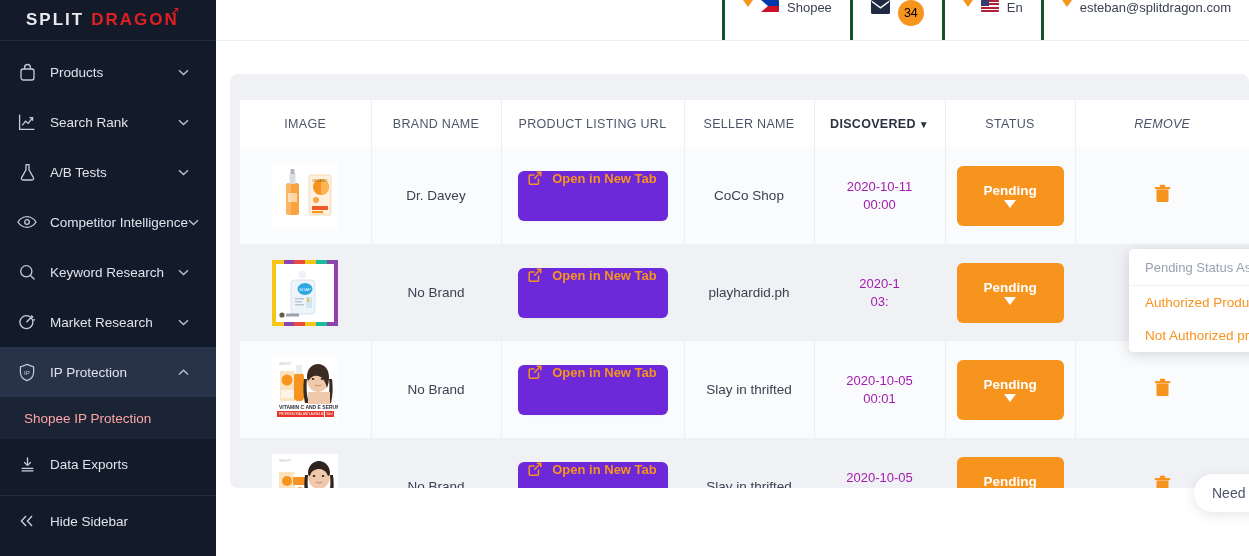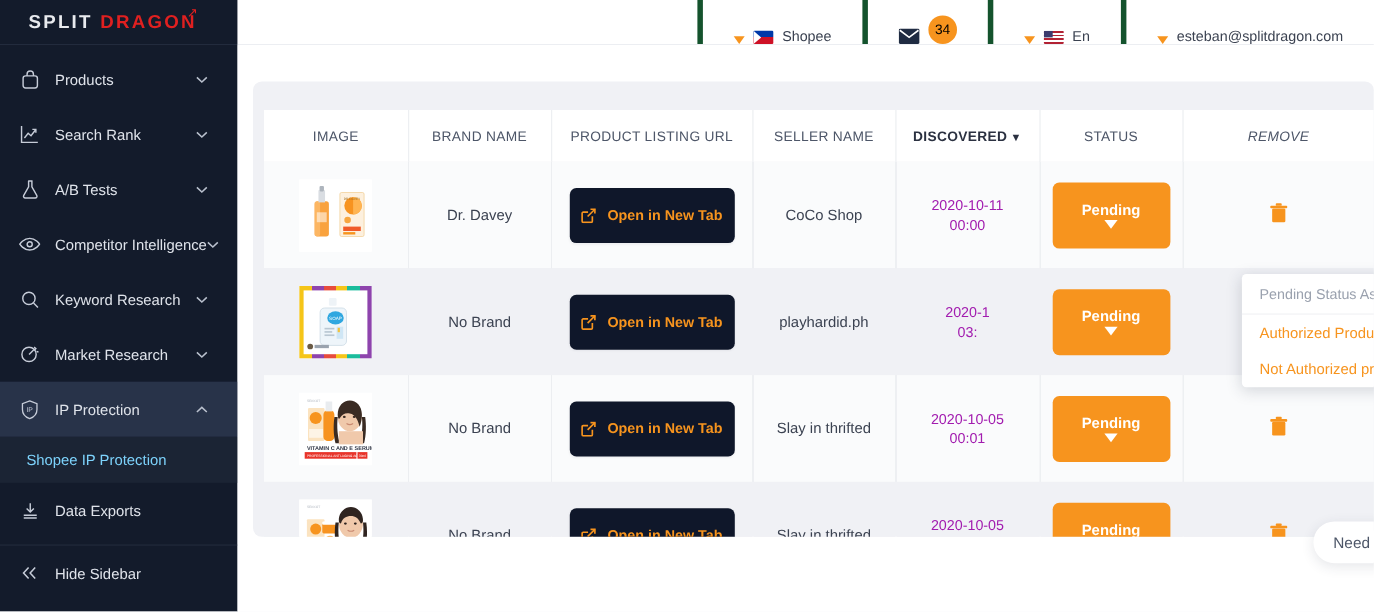--- a/index.html
+++ b/index.html
@@ -59,41 +59,41 @@
     width: 14px; color: #b9c0cd;
     display: flex; align-items: center; justify-content: center;
   }
   .nav-sub {
     height: 42px;
     display: flex; align-items: center;
     padding-left: 24px;
     background: #1b2434;
     cursor: pointer;
   }
-  .nav-sub-label { font-size: 13.5px; color: #7dd3fc; }
+  .nav-sub-label { font-size: 13.5px; color: #fca5a5; }
   .nav-divider { height: 1px; background: #232c3d; margin: 6px 0 0 0; }
 
   
   .main {
     flex: 1; height: 556px;
     position: relative;
     background: #ffffff;
     overflow: hidden;
   }
   .topbar {
     height: 41px;
     display: flex; justify-content: flex-end; align-items: stretch;
     border-bottom: 1px solid #eceef2;
     background: #ffffff;
   }
   .top-cell {
-    display: flex; align-items: flex-end; justify-content: center;
+    display: flex; align-items: flex-start; justify-content: center;
     gap: 8px;
-    padding: 0 28px;
-    border-left: 5px solid #14532d;
+    padding: 0 18px;
+    border-left: 3px solid #14532d;
     font-size: 13px; color: #3b4251;
     cursor: pointer;
     white-space: nowrap;
   }
   .caret-down {
     width: 0; height: 0;
     border-left: 5px solid transparent;
     border-right: 5px solid transparent;
     border-top: 7px solid #f7941e;
   }
@@ -167,23 +167,23 @@
   .rainbow {
     position: absolute; inset: 0;
     background:
       linear-gradient(90deg,#f5c518 0 18%, #8e44ad 18% 34%, #e74c3c 34% 50%, #f5c518 50% 66%, #1abc9c 66% 84%, #8e44ad 84% 100%);
   }
   .rainbow-inner { position: absolute; inset: 4px; background: #ffffff; }
   svg.prodimg { display:block; position: relative; }
 
   
   .link-btn {
-    display: inline-flex; align-items: center; justify-content: center;
+    display: inline-flex; align-items: flex-start; justify-content: center;
     gap: 10px;
-    background: #0f172a;
+    background: #6d28d9;
     border-radius: 6px;
     width: 150px; height: 50px;
     color: #f7941e;
     font-size: 13px; font-weight: 700;
     cursor: pointer;
     box-shadow: 0 1px 2px rgba(30,40,60,0.05);
   }
   .ext-icon { width: 14px; height: 14px; }
 
   .date-cell { font-size: 13px; color: #a21caf; line-height: 18px; }

